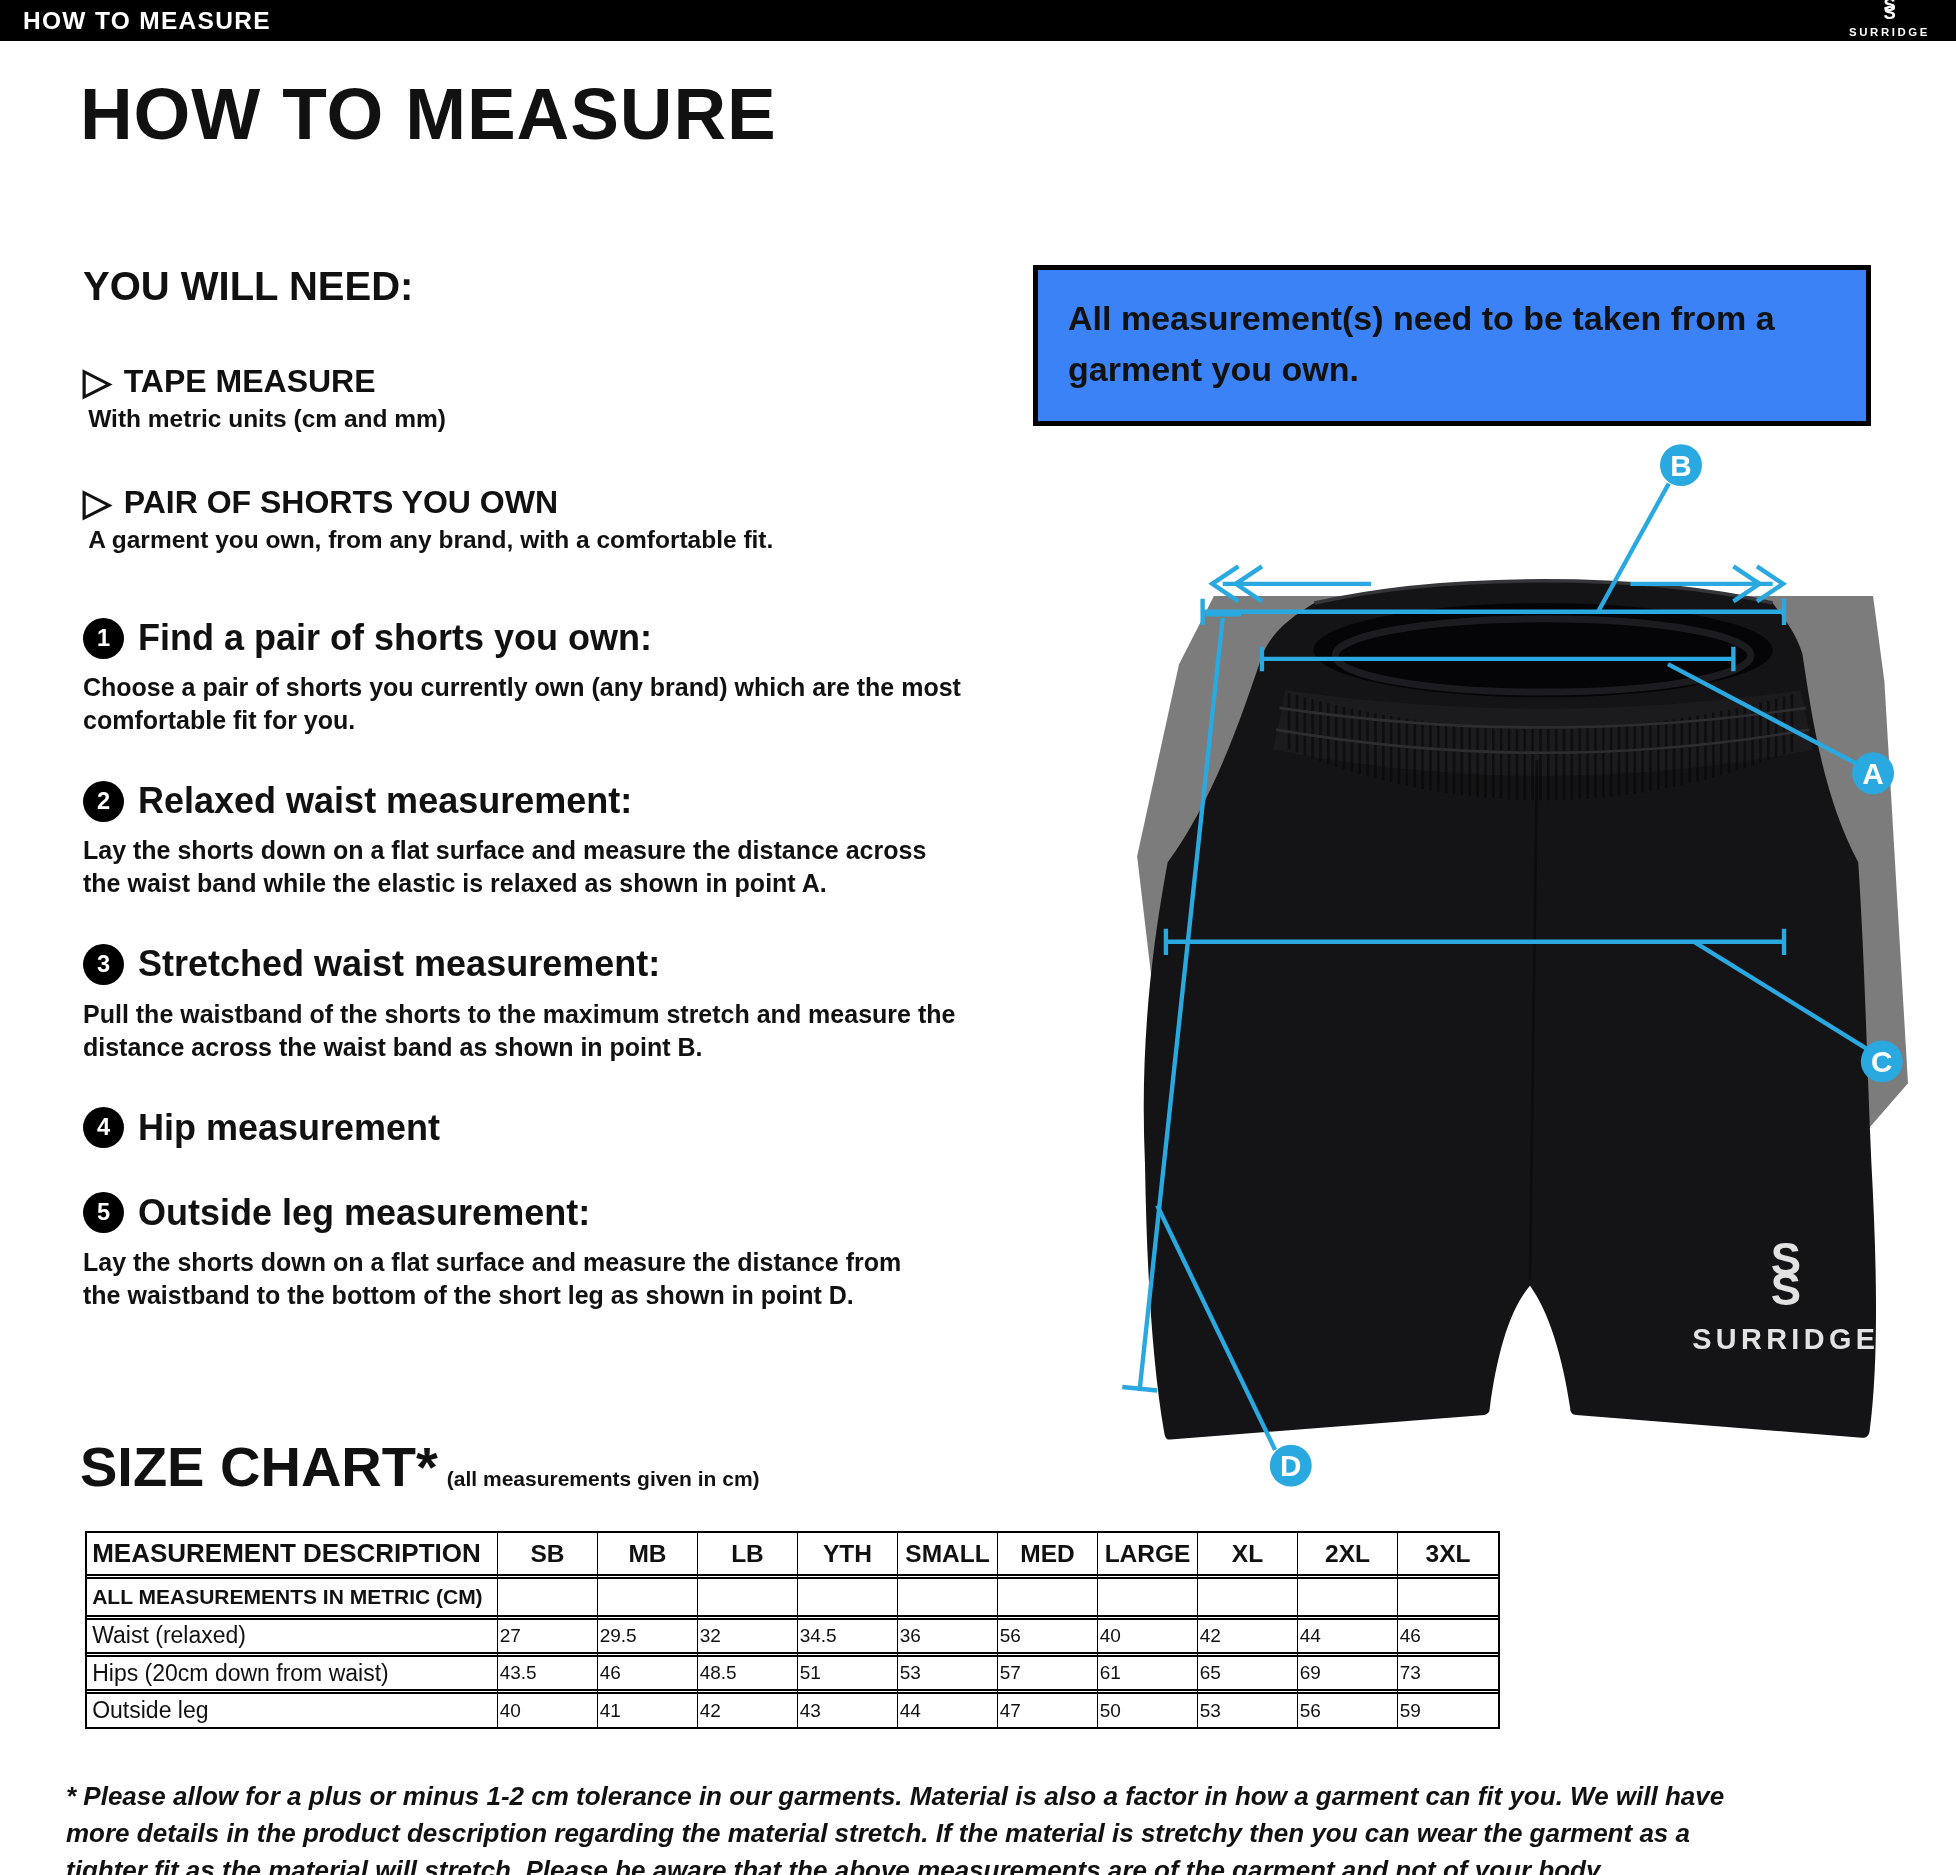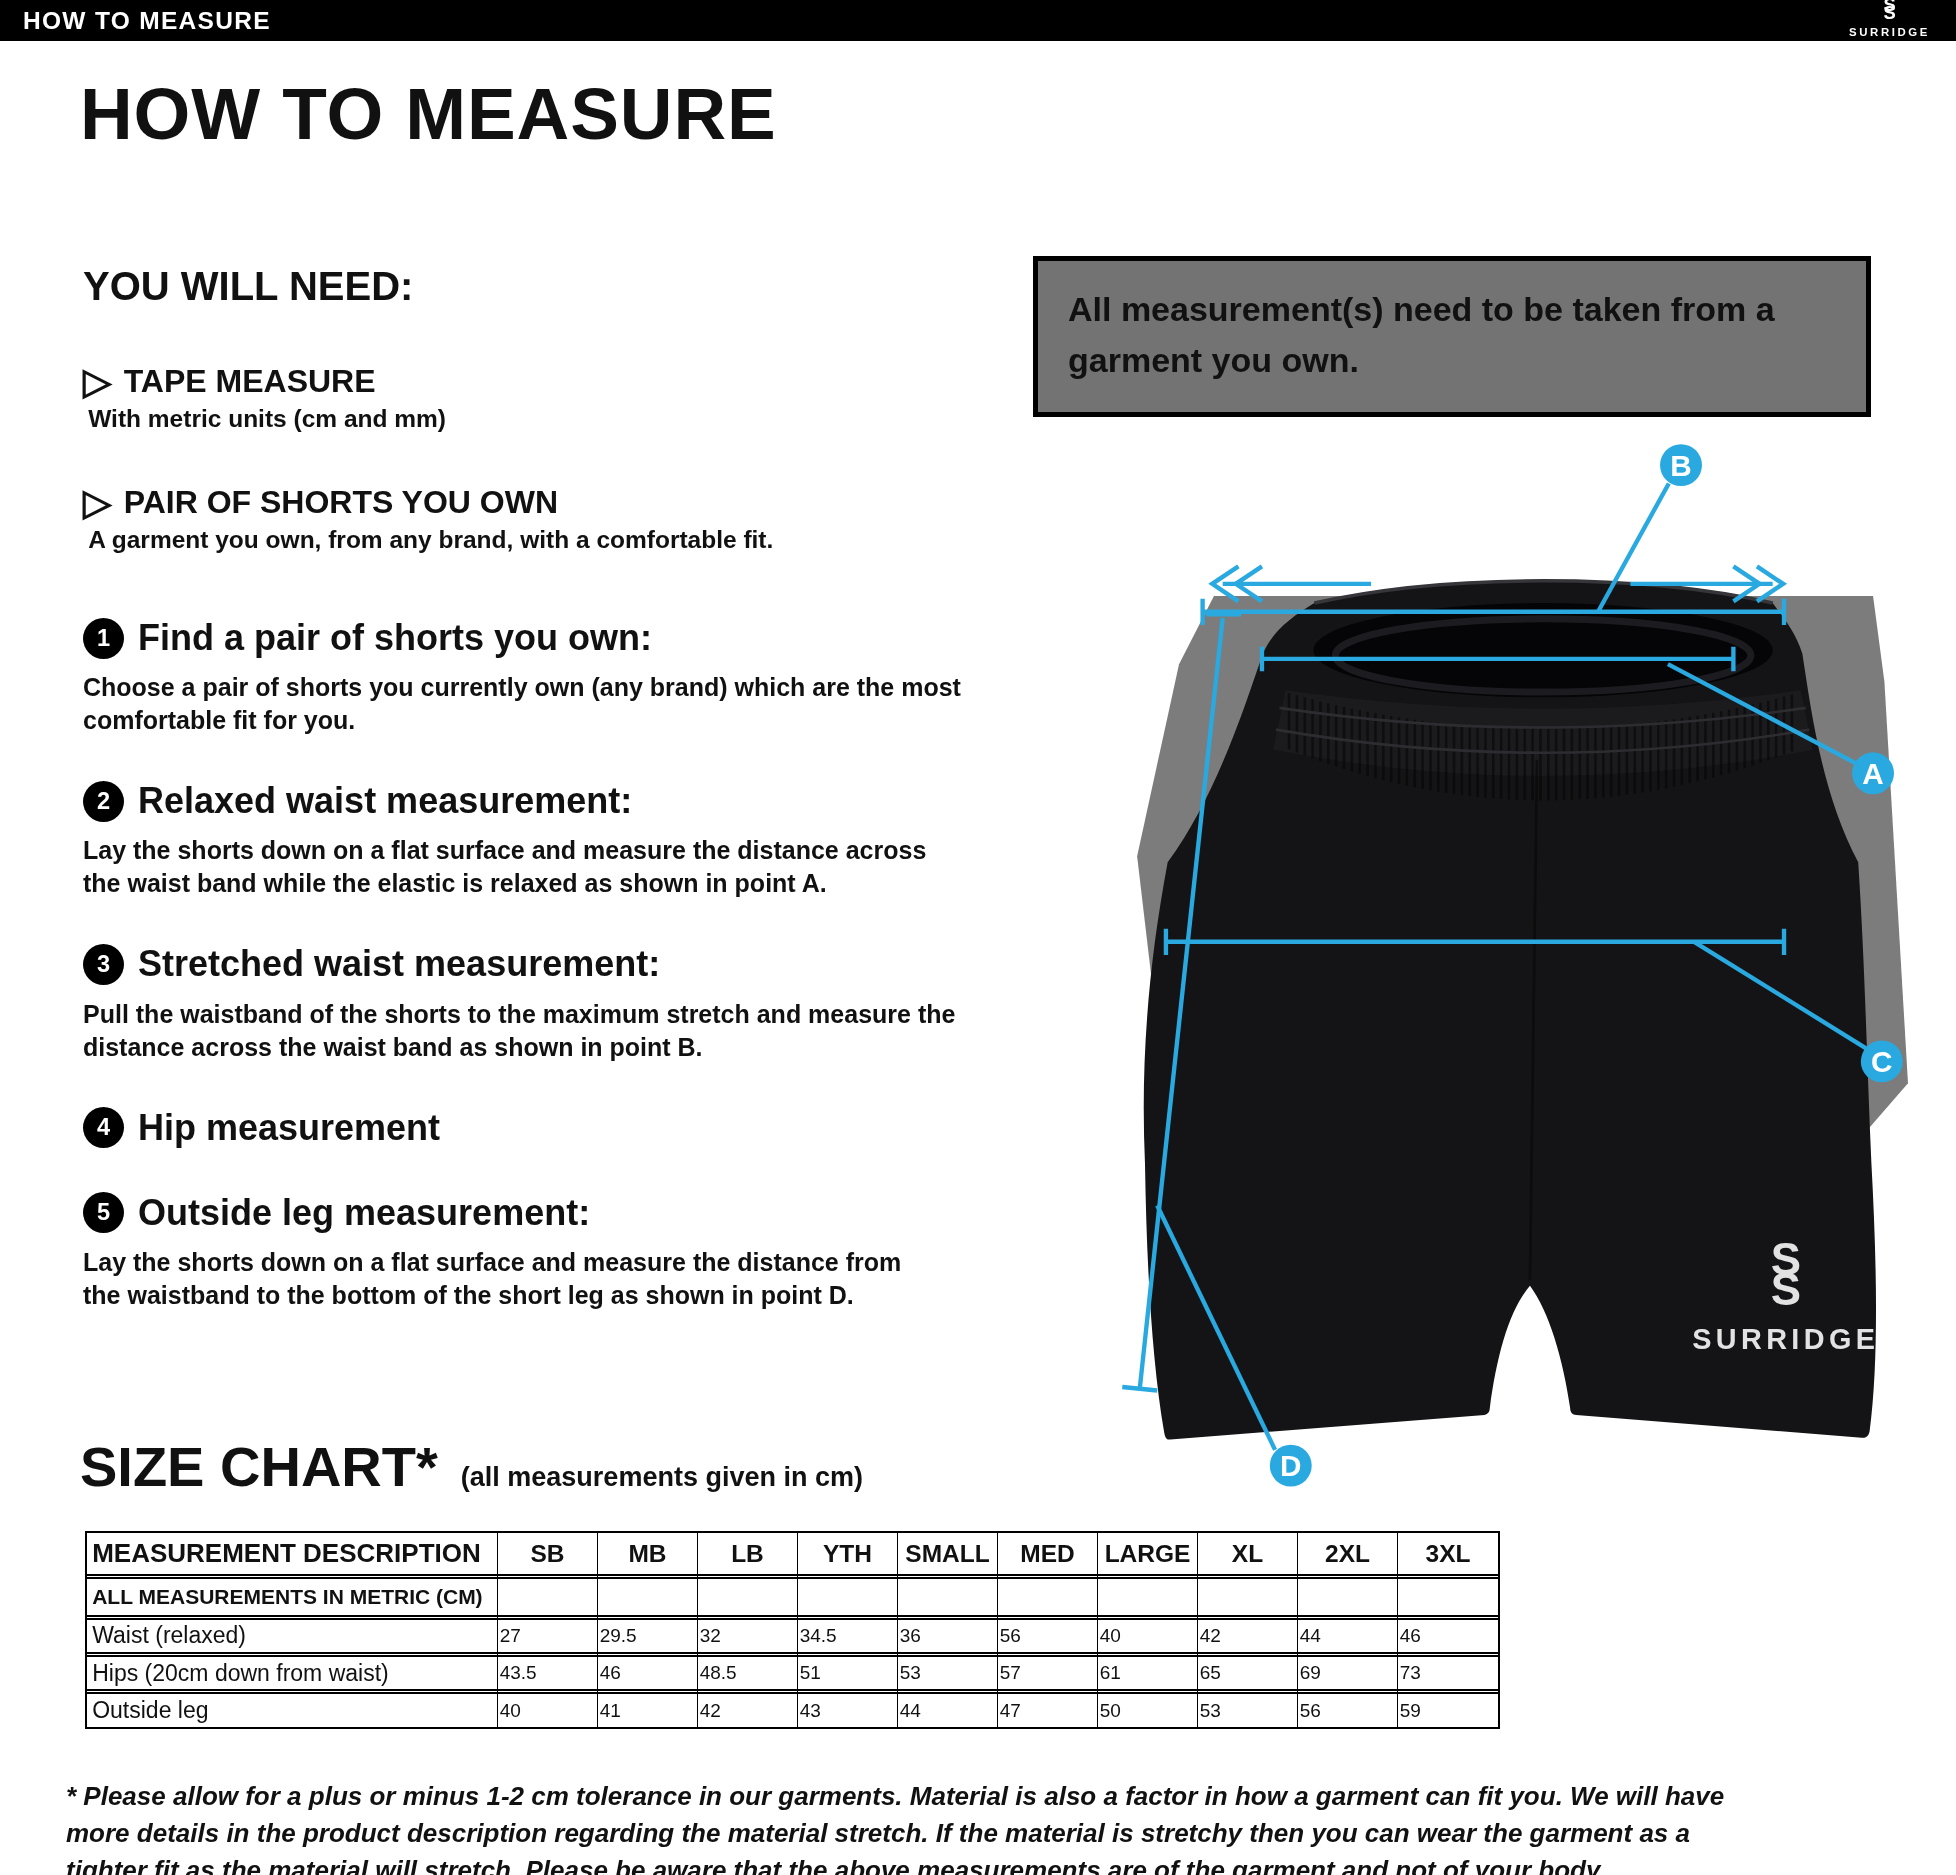--- a/index.html
+++ b/index.html
@@ -32,43 +32,43 @@
   .step{margin-bottom:43px;}
   .step-head{display:flex;align-items:center;gap:14px;}
   .step-badge{width:41px;height:41px;border-radius:50%;background:#000;color:#fff;
               display:inline-flex;align-items:center;justify-content:center;
               font-size:23.6px;font-weight:bold;flex:0 0 auto;}
   .step-title{font-size:36px;font-weight:bold;}
   .step-body{font-size:25px;font-weight:bold;line-height:1.32;margin-top:12.2px;white-space:pre-line;}
 
   #size-chart-heading{left:80px;top:1434px;}
   .sc-big{font-size:56px;font-weight:bold;}
-  .sc-small{font-size:27px;font-weight:bold;margin-left:23px;}
+  .sc-small{font-size:21px;font-weight:bold;margin-left:9px;}
 
   
   #size-table{position:absolute;left:85px;top:1531px;z-index:3;}
   table.sizes{border-collapse:separate;border-spacing:0;table-layout:fixed;width:1408px;
               border:2.6px solid #000;}
   table.sizes th,table.sizes td{border-right:1.7px solid #000;border-bottom:5.2px double #000;
               overflow:hidden;white-space:nowrap;}
   table.sizes th:last-child,table.sizes td:last-child{border-right:none;}
   table.sizes tr:last-child td{border-bottom:none;}
   th.desc{font-size:26px;font-weight:bold;text-align:left;padding:5.2px 5.2px;}
   th.size{font-size:24.5px;font-weight:bold;text-align:center;padding:5.2px 1.7px;}
   td.note-cell{font-size:21px;font-weight:bold;text-align:left;padding:2.6px 5.2px;height:30px;}
   td.label-cell{font-size:23px;font-weight:normal;text-align:left;padding:1.7px 5.2px;height:29px;}
   td.val-cell{font-size:19px;text-align:left;padding:1.7px 1.7px;height:29px;}
 
   
   #footer{position:absolute;left:66px;top:1778px;width:1843px;z-index:3;
           font-size:26px;font-weight:bold;font-style:italic;line-height:1.42;white-space:pre-line;}
 
   
-  #note-box{position:absolute;left:1033px;top:256px;width:838px;z-index:4;box-sizing:border-box;
-            border:5.2px solid #000;background:#737373;padding:23px 26px 26px 30px;
+  #note-box{position:absolute;left:1033px;top:265px;width:838px;z-index:4;box-sizing:border-box;
+            border:5.2px solid #000;background:#3b82f6;padding:23px 26px 26px 30px;
             font-size:34px;font-weight:bold;line-height:1.5;white-space:pre-line;}
   #figure{position:absolute;left:1083px;top:402px;width:873px;height:1118px;z-index:1;}
 </style>
 </head>
 <body>
 
 <div class="topbar">
   <div class="topbar-title">HOW TO MEASURE</div>
   <div class="topbar-logo">
     <span class="logo-mark">

